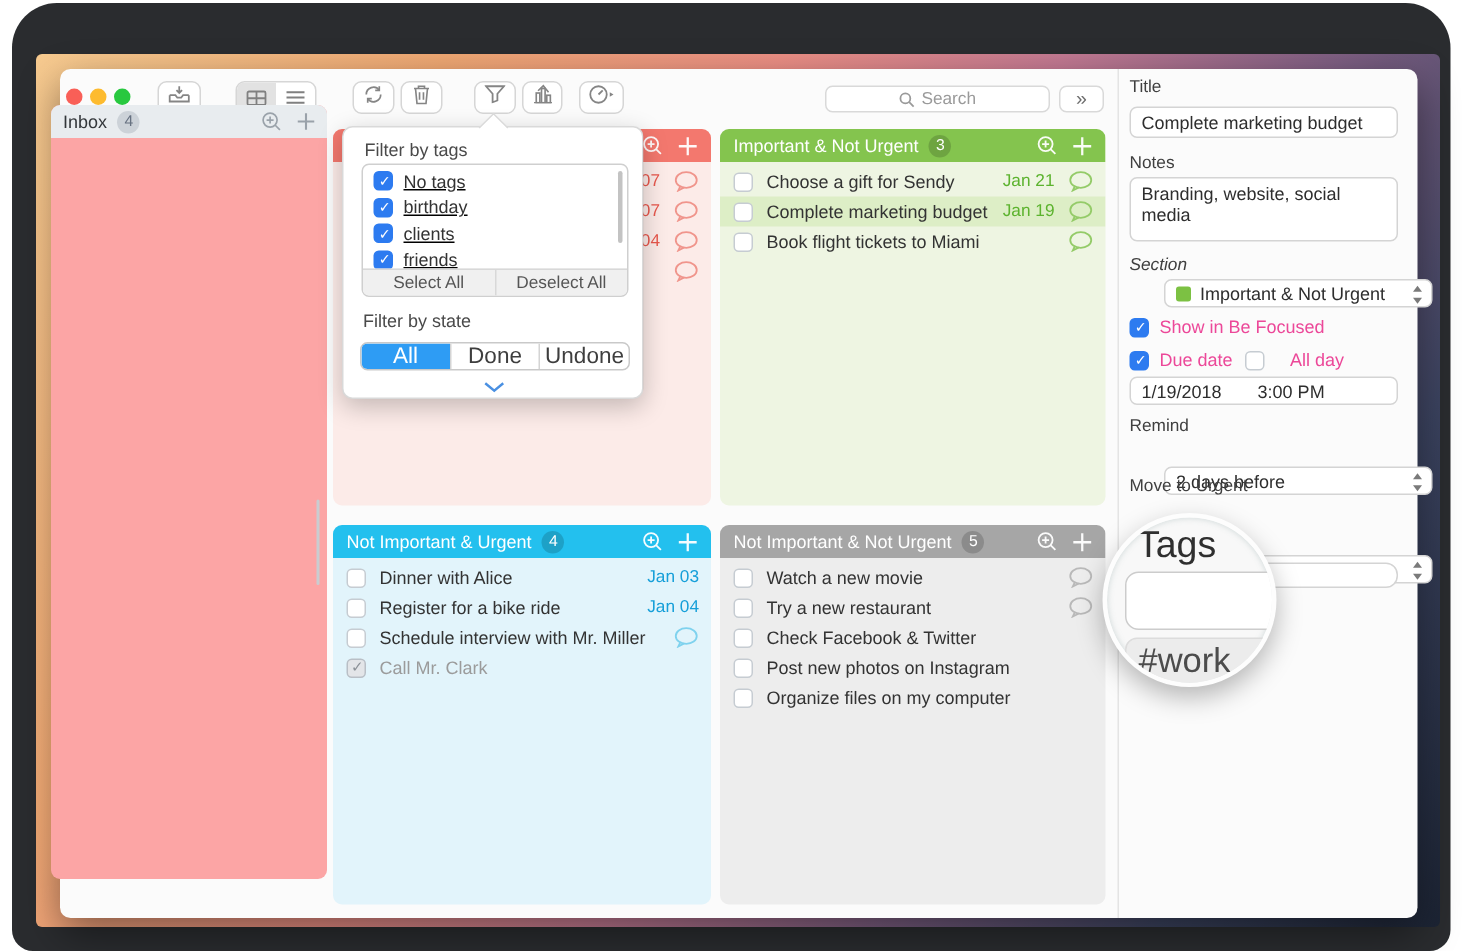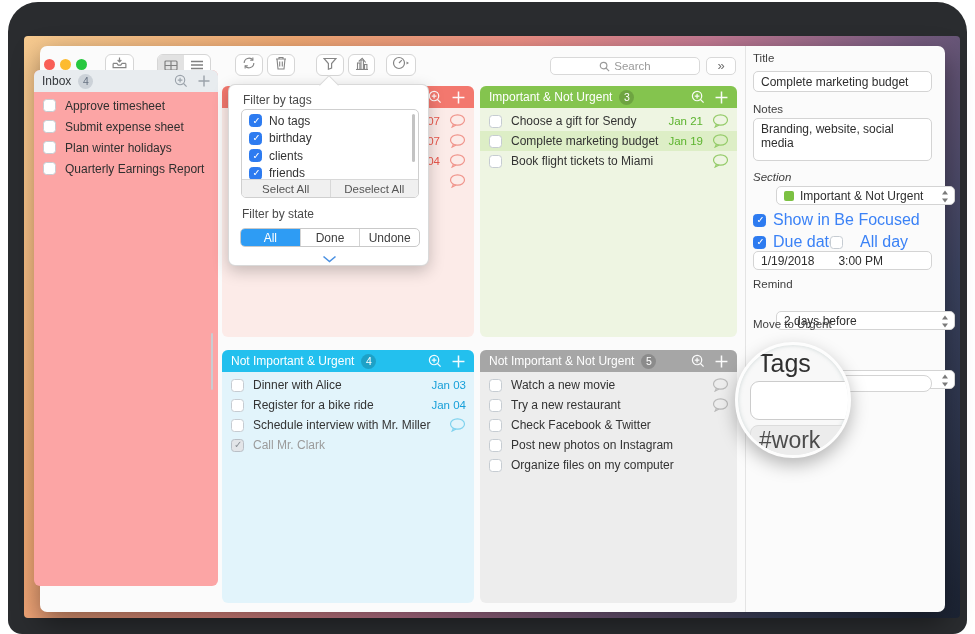--- a/index.html
+++ b/index.html
@@ -76,46 +76,46 @@
   .cb.blue.checked{background:#2d7bf0;border-color:#2d7bf0;}
   .cb.blue.checked::after{color:#fff;left:2.5px;top:-0.5px;font-size:9.5px;}
 
   
   .popover{left:228px;top:84px;width:201px;height:182px;background:#fff;border:1px solid rgba(0,0,0,0.15);
            border-radius:7px;box-shadow:0 5px 16px rgba(0,0,0,0.22);z-index:10;box-sizing:border-box;}
   .pop-arrow{left:322px;top:78px;width:13px;height:13px;background:#fff;transform:rotate(45deg);
            border-left:1px solid rgba(0,0,0,0.15);border-top:1px solid rgba(0,0,0,0.15);z-index:11;}
   .pop-label{font-size:12px;color:#4a4a4a;}
   .tags-box{left:12px;top:24px;width:178px;height:89px;border:1px solid #cfcfcf;border-radius:5px;
-           background:#fff;box-sizing:border-box;overflow:hidden;}
+           background:#fff;box-sizing:border-box;overflow:hidden;text-decoration:underline;}
   .trow{height:17.5px;display:flex;align-items:center;gap:7px;padding:0 7px;font-size:12px;color:#333;}
   .tags-box .rows{padding-top:2px;}
   .tags-footer{position:absolute;left:0;bottom:0;width:100%;height:17px;background:#f0f0f0;
            border-top:1px solid #d8d8d8;display:flex;}
   .tags-footer .fbtn{flex:1;display:flex;align-items:center;justify-content:center;font-size:11.5px;color:#555;}
   .tags-footer .fbtn + .fbtn{border-left:1px solid #d8d8d8;}
   .pop-scroll{position:absolute;right:3px;top:4px;width:3px;height:48px;background:#c3c3c3;border-radius:2px;}
   .seg-state{left:11px;top:143px;width:180px;height:19px;border:1px solid #c9c9c9;border-radius:5px;
            display:flex;overflow:hidden;background:#fff;box-sizing:border-box;}
-  .seg{flex:1;display:flex;align-items:center;justify-content:center;font-size:12px;color:#3e3e3e;}
+  .seg{flex:1;display:flex;align-items:center;justify-content:center;font-size:15px;color:#3e3e3e;}
   .seg + .seg{border-left:1px solid #d4d4d4;}
   .seg.active{background:#2e9cf4;color:#fff;border-left:none;}
   .pop-chevron{left:93px;top:164px;color:#4a90e2;}
 
   
   .v-divider{left:745px;top:46px;width:1px;height:566px;background:#e4e4e4;}
   .side-label{font-size:11.5px;color:#3f3f3f;}
   .field{border:1px solid #d4d4d4;border-radius:5px;background:#fff;box-sizing:border-box;
          font-size:12px;color:#2e2e2e;}
   input.field{padding:0 7px;outline:none;font-family:"Liberation Sans",sans-serif;}
   textarea.field{padding:3px 7px;resize:none;outline:none;font-family:"Liberation Sans",sans-serif;}
   .selectbox{display:flex;align-items:center;gap:6px;padding:0 7px;position:relative;}
   .selectbox .stepper{position:absolute;right:5px;top:3px;color:#7a7a7a;}
   .swatch{width:10px;height:10px;background:#7cc143;border-radius:2px;flex:0 0 auto;}
-  .cbrow{display:flex;align-items:center;gap:7px;font-size:16px;color:#3b82f6;}
+  .cbrow{display:flex;align-items:center;gap:7px;font-size:12px;color:#ec4899;}
   .datefield{display:flex;align-items:center;padding:0 7px;gap:0;text-align:center;}
   .datefield .t2{margin-left:24px;}
 
   
   .lens{left:735px;top:342px;width:116px;height:116px;border-radius:50%;background:#f8f8f8;
         border:3px solid #fdfdfd;box-shadow:0 7px 18px rgba(0,0,0,0.28), inset 0 0 4px rgba(120,150,150,0.35);
         overflow:hidden;z-index:20;box-sizing:border-box;}
   .lens-tags{left:20px;top:4px;font-size:25px;color:#2f2f2f;}
   .lens-input{left:12px;top:36px;width:116px;height:37px;background:#fff;border:1.5px solid #ccc;border-radius:9px;}
   .lens-chip{left:12px;top:80px;width:100px;height:31px;background:#ececec;border:1.5px solid #dcdcdc;
@@ -214,42 +214,20 @@
             <path d="M6.5 4 V9 M4 6.5 H9"></path>
             <path d="M10.2 10.2 L13.5 13.5"></path>
           </svg>
         </span>
       <span class="hicon">
           <svg width="12" height="12" viewBox="0 0 12 12" fill="none" stroke="currentColor" stroke-width="1.4">
             <path d="M6 0.5 V11.5 M0.5 6 H11.5"></path>
           </svg>
         </span>
     </div>
-    <div class="panel-rows">
-
-        <div class="irow">
-          <span class="cb"></span>
-          <span class="qlabel">Approve timesheet</span>
-        </div>
-
-        <div class="irow">
-          <span class="cb"></span>
-          <span class="qlabel">Submit expense sheet</span>
-        </div>
-
-        <div class="irow">
-          <span class="cb"></span>
-          <span class="qlabel">Plan winter holidays</span>
-        </div>
-
-        <div class="irow">
-          <span class="cb"></span>
-          <span class="qlabel">Quarterly Earnings Report</span>
-        </div>
-      </div>
   </div>
   <div class="abs scroll-thumb"></div>
 
   <div class="abs quad q-red">
     <div class="qhead">
       <span></span>
 
       <span class="hspace"></span>
       <span class="hicon">
           <svg width="14" height="14" viewBox="0 0 15 15" fill="none" stroke="currentColor" stroke-width="1.3">

